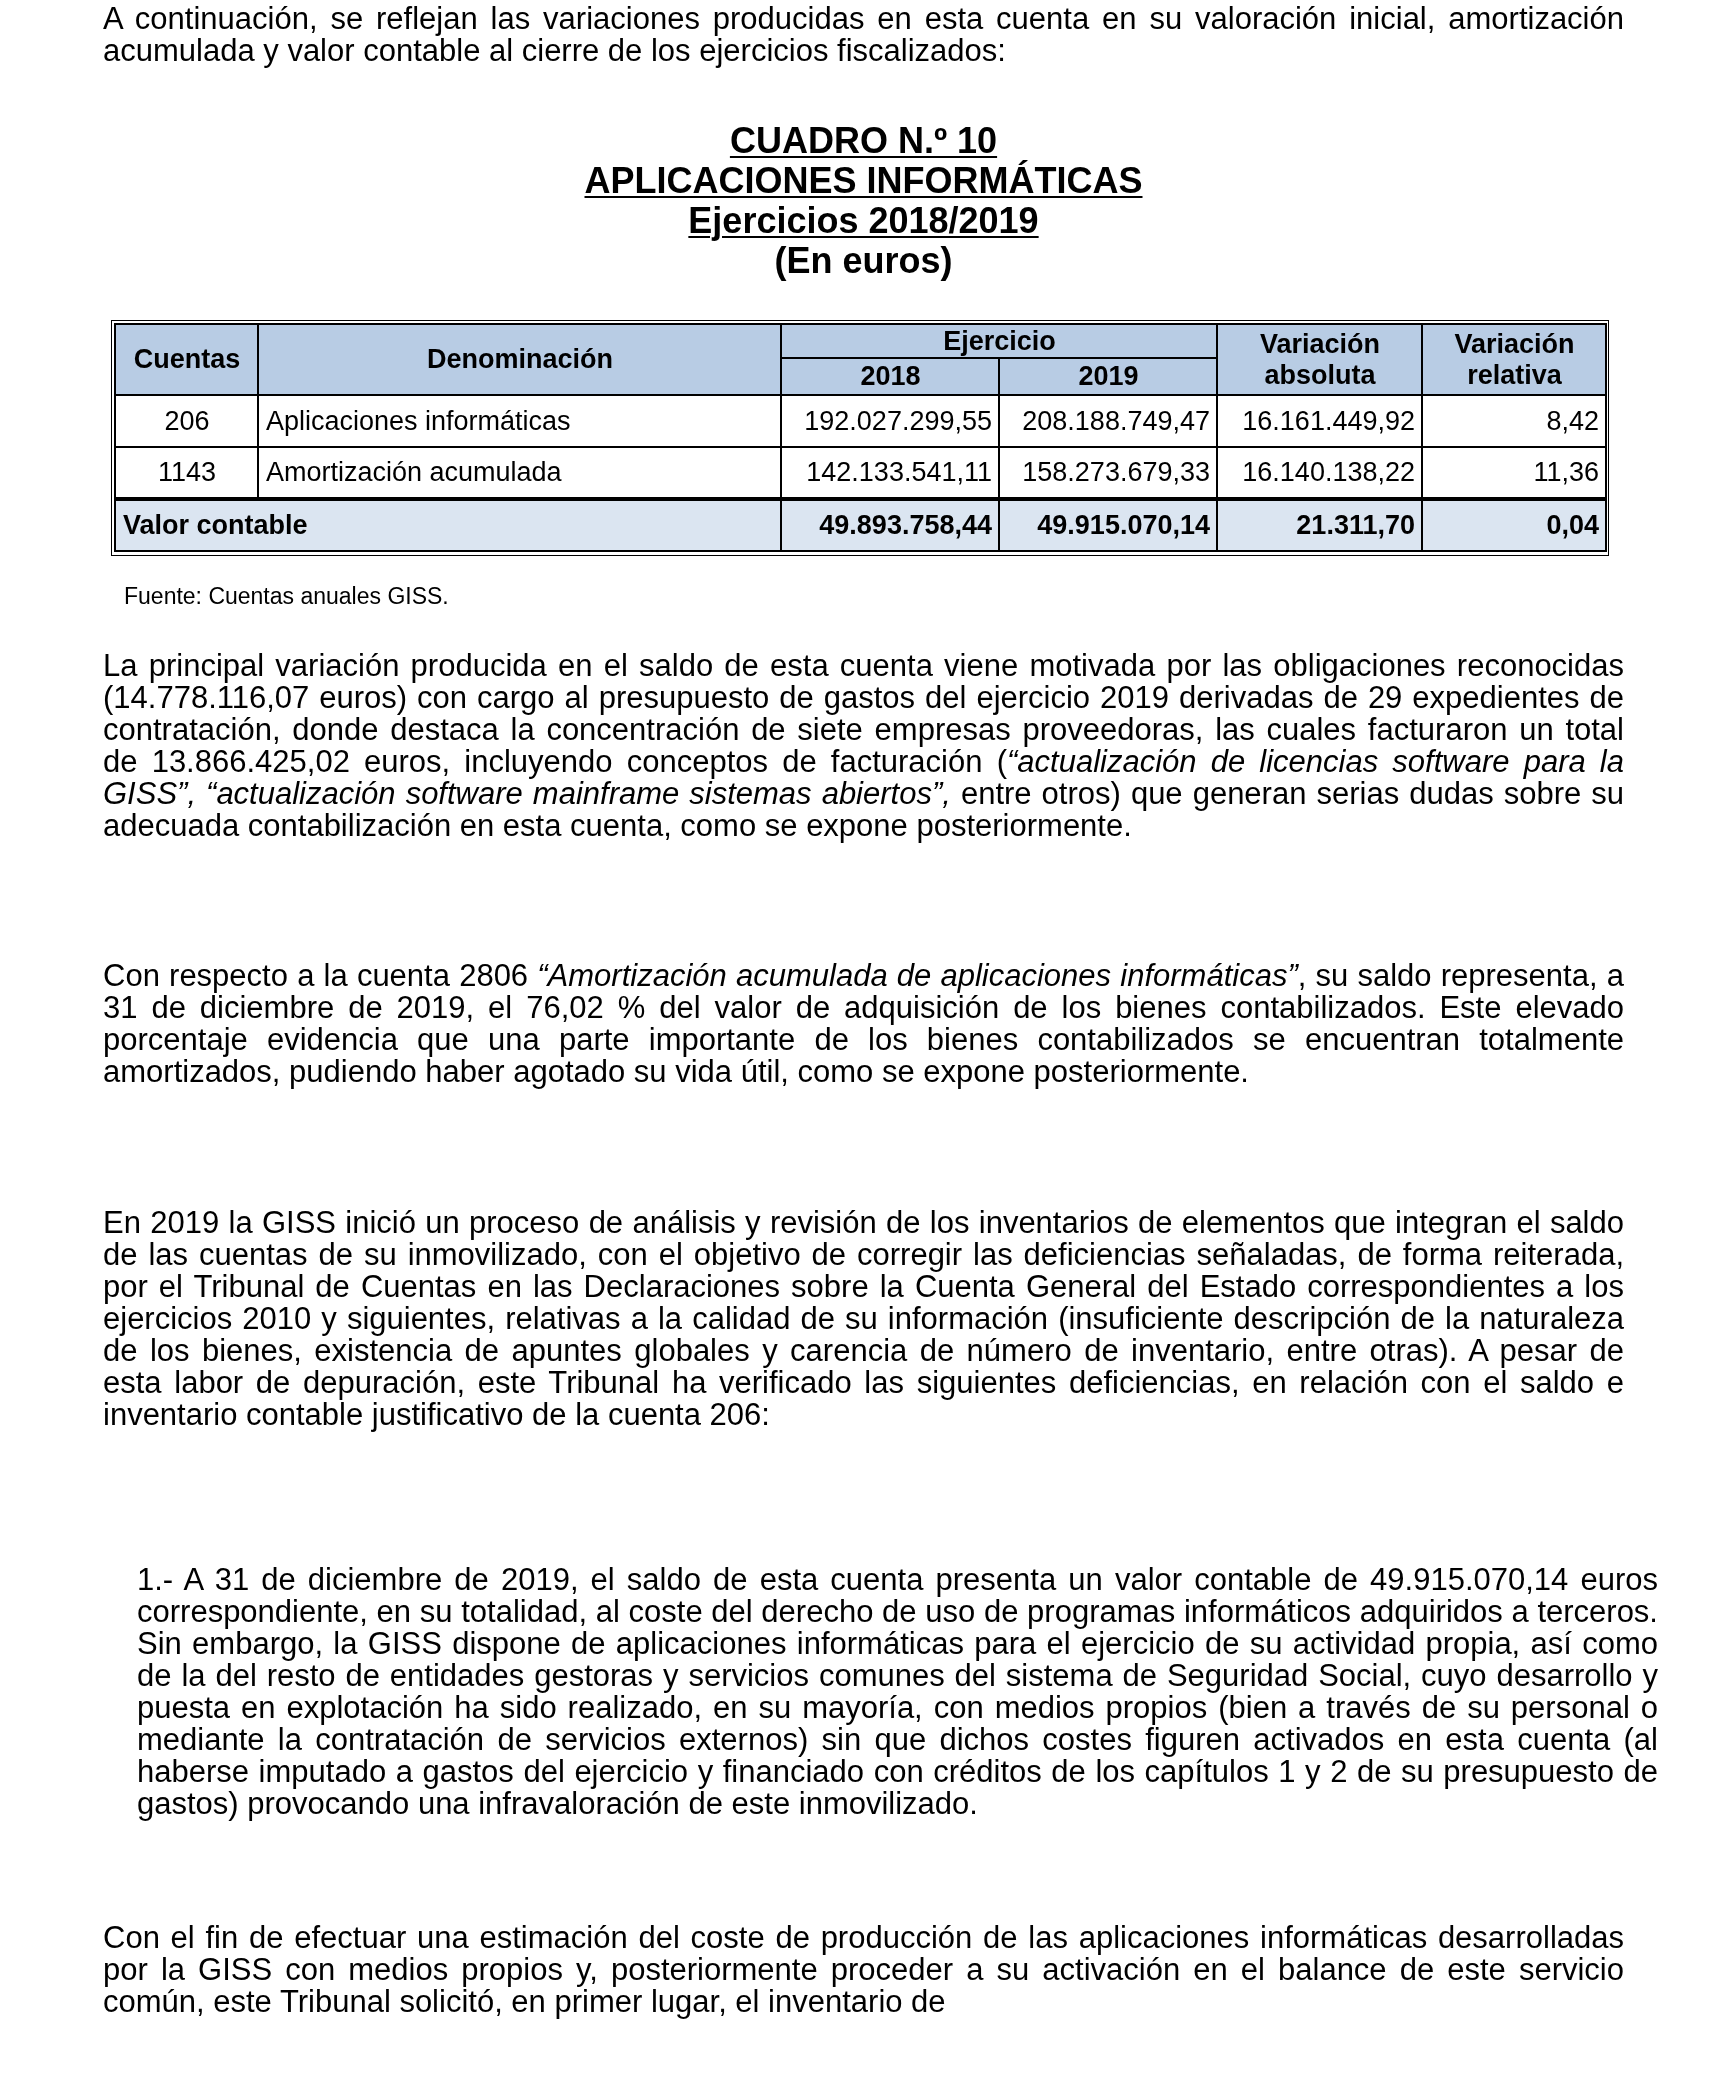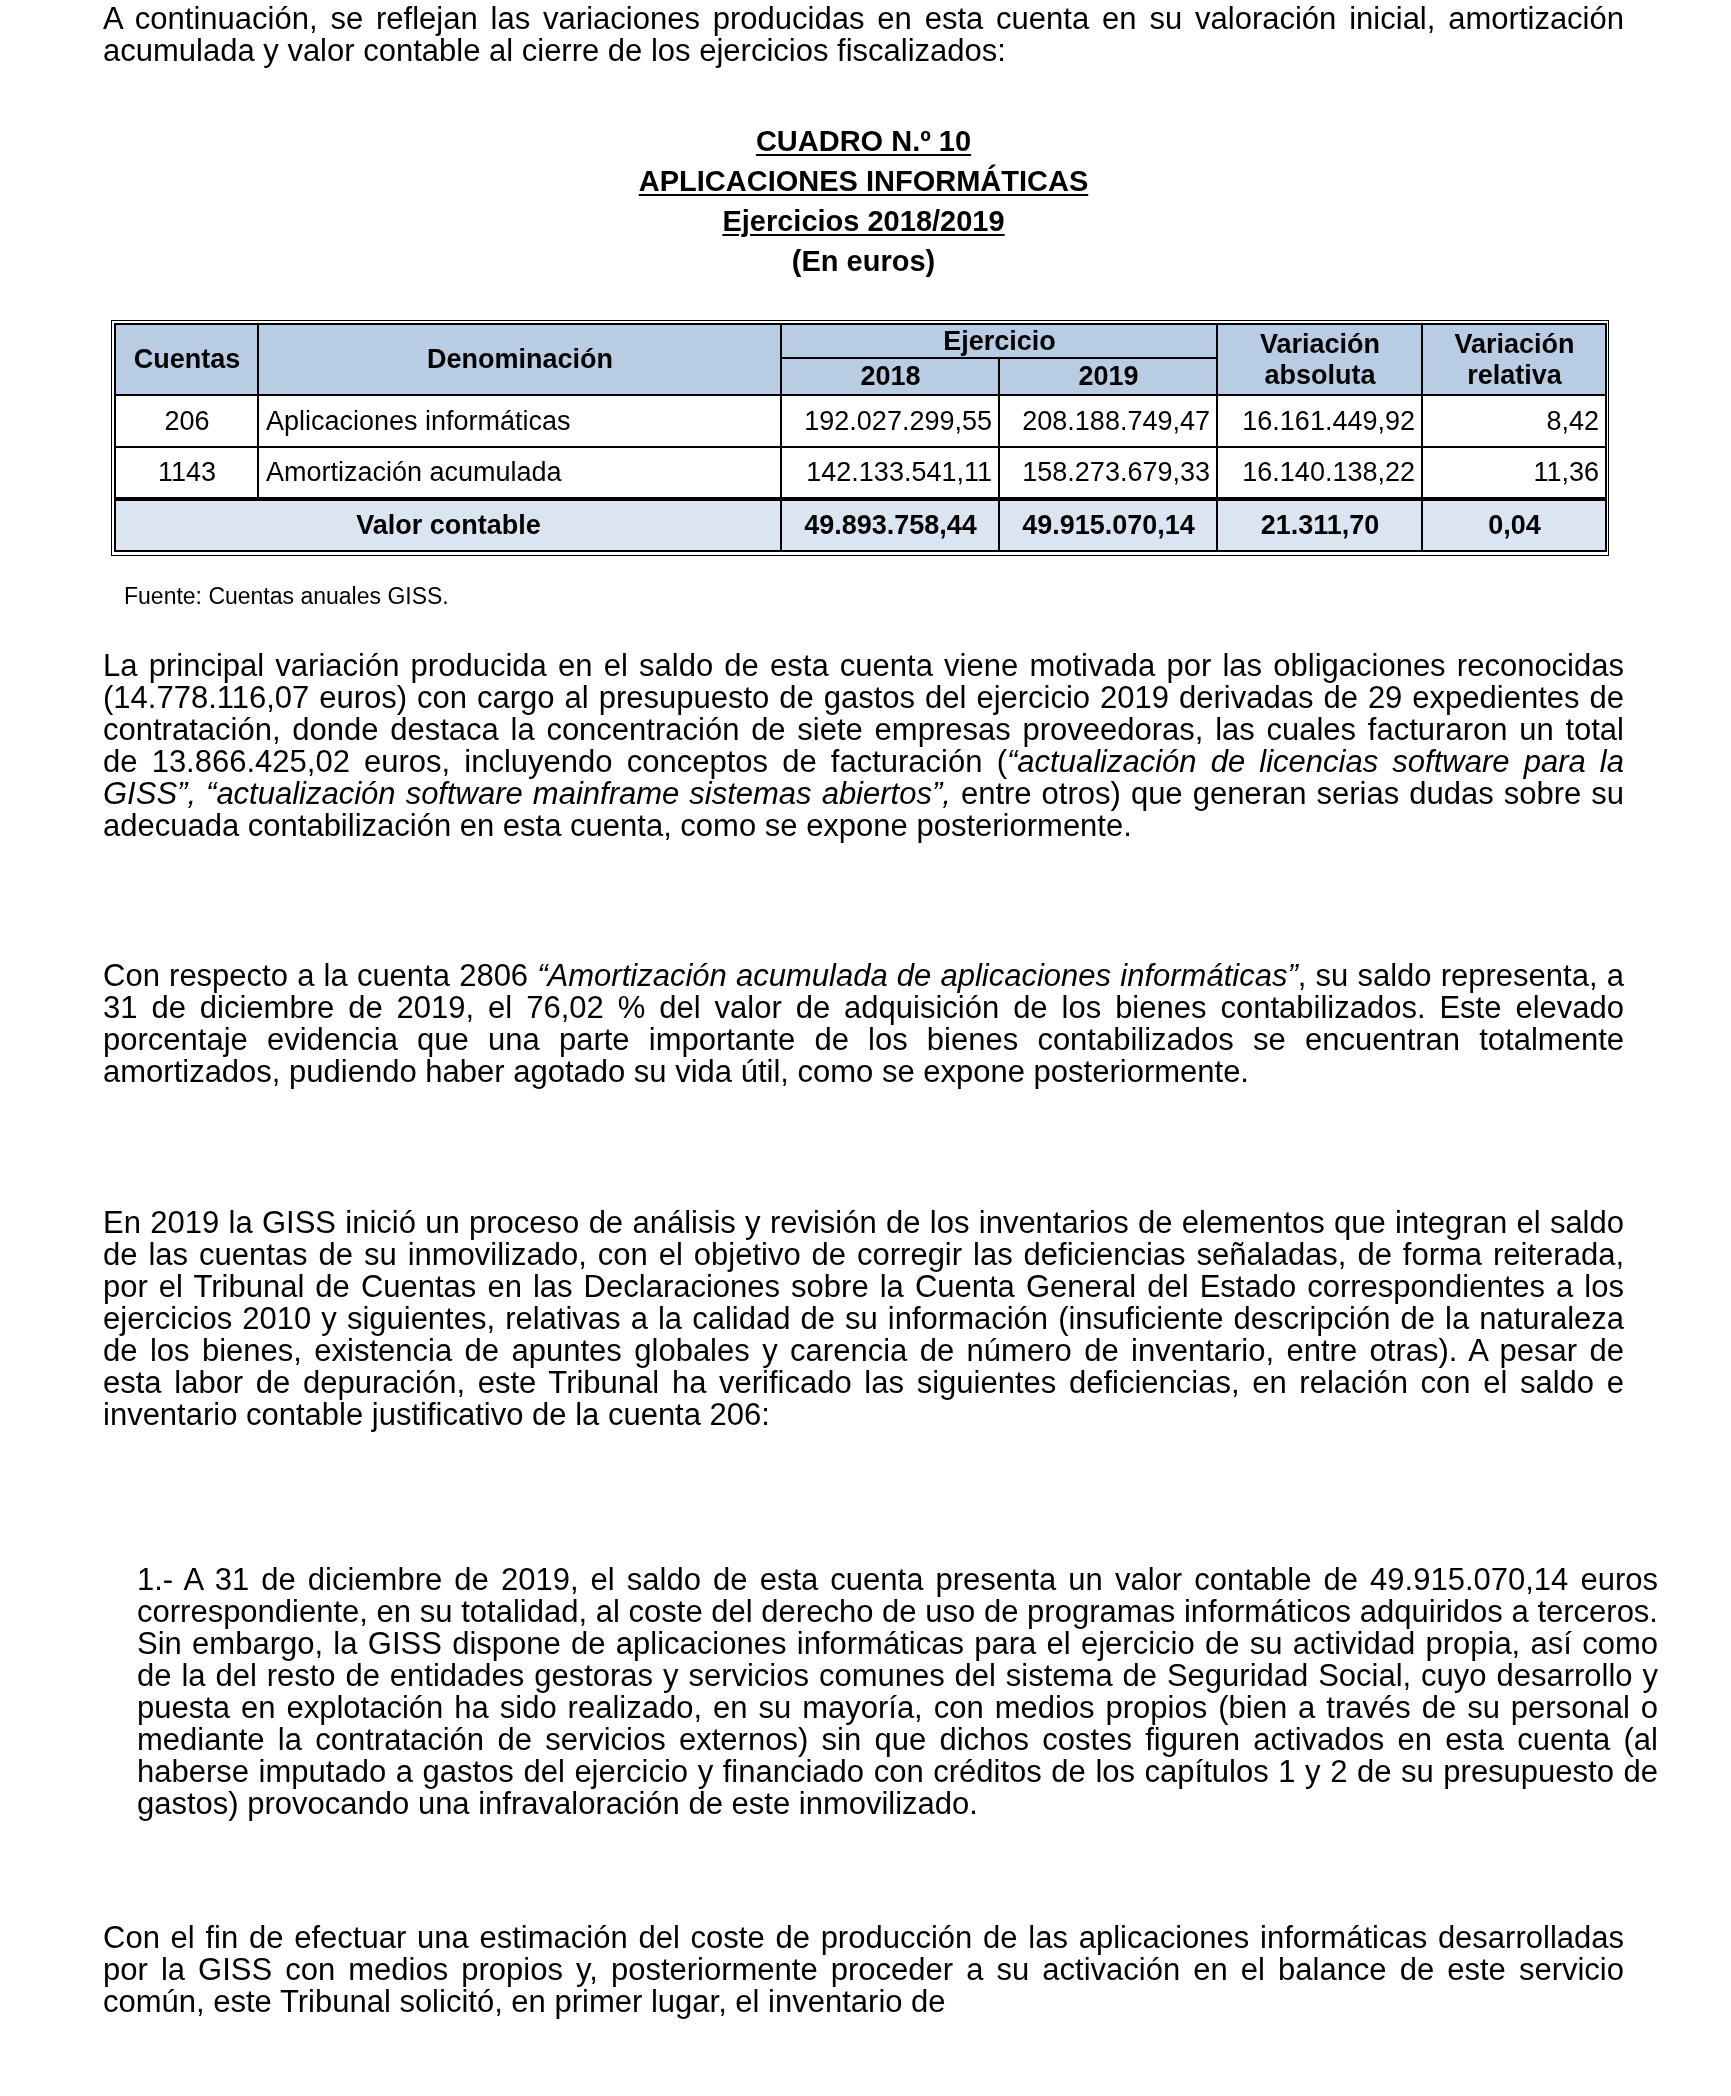--- a/index.html
+++ b/index.html
@@ -9,42 +9,42 @@
   }
   .page { position: absolute; left: 103px; top: 0; width: 1521px; }
   p.para {
     margin: 0; font-size: 31px; line-height: 32px; text-align: justify;
     text-align-last: left;
   }
   p.para em { font-style: italic; }
   #intro { position: absolute; top: 3.3px; left: 0; width: 1521px; }
   .title-block {
     position: absolute; top: 121px; left: 0; width: 1521px; text-align: center;
-    font-weight: bold; font-size: 29px; line-height: 40px;
+    font-weight: bold; font-size: 36px; line-height: 40px;
   }
   .title-block .u { text-decoration: underline; text-decoration-thickness: 2.4px; text-underline-offset: 3.3px; }
   .tbl-wrap {
     position: absolute; top: 320px; left: 8.1px; width: 1498px;
     border: 1.6px solid #000; padding: 2.4px; box-sizing: border-box;
   }
   table.cuadro {
     width: 100%; border-collapse: collapse; font-size: 27px;
     table-layout: fixed;
   }
   table.cuadro th, table.cuadro td {
     border: 2.4px solid #000; padding: 0 6.5px; height: 52px; box-sizing: border-box;
   }
   table.cuadro thead th { background: #b8cce4; font-weight: bold; text-align: center; line-height: 31px; }
   table.cuadro thead tr.r1 th.yr-group { height: 34px; }
   table.cuadro thead tr.r2 th { height: 37px; }
   table.cuadro tbody td { background: #fff; }
   table.cuadro tbody td.c { text-align: center; }
   table.cuadro tbody td.l { text-align: left; }
   table.cuadro tbody td.r { text-align: right; }
-  table.cuadro tbody tr.total td { background: #dbe5f1; font-weight: bold; border-top: 4.9px solid #000; text-align: center; }
+  table.cuadro tbody tr.total td { background: #dbe5f1; font-weight: bold; border-top: 4.9px solid #000; }
   .source { position: absolute; top: 583px; left: 21px; font-size: 23px; }
   #p1 { position: absolute; top: 650px; left: 0; width: 1521px; }
   #p2 { position: absolute; top: 960px; left: 0; width: 1521px; }
   #p3 { position: absolute; top: 1207px; left: 0; width: 1521px; }
   #p4 { position: absolute; top: 1564px; left: 0; width: 1521px; margin-left: 34px; }
   #p5 { position: absolute; top: 1922px; left: 0; width: 1521px; }
 </style>
 </head>
 <body>
 

